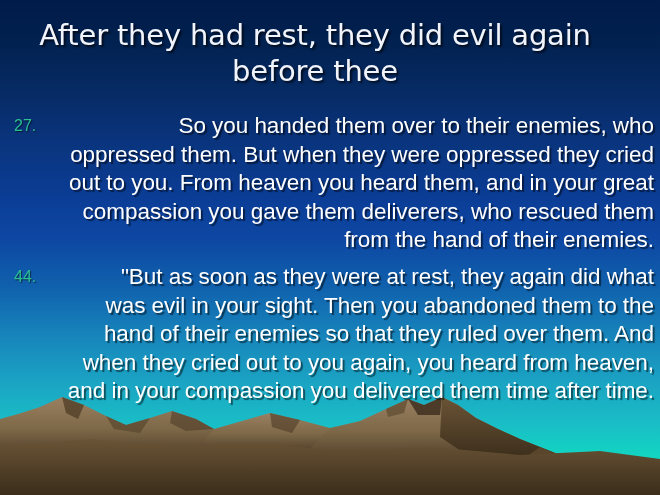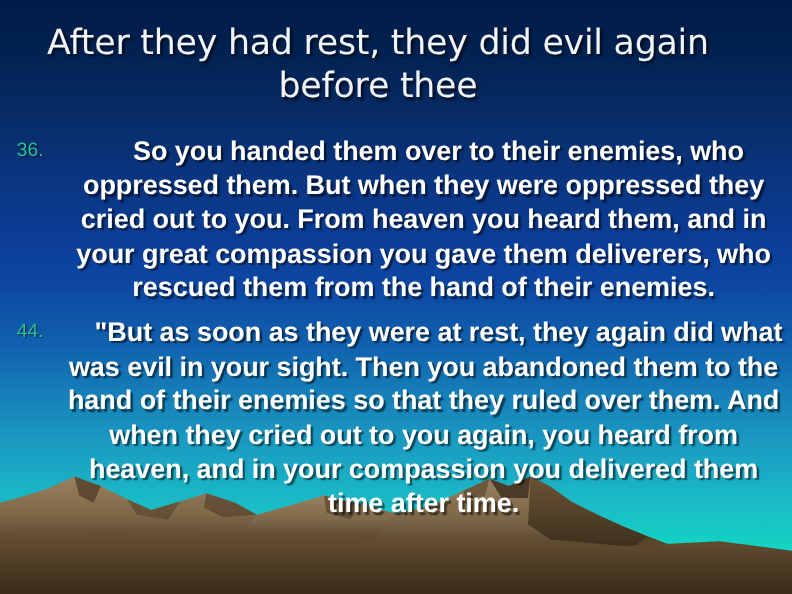--- a/index.html
+++ b/index.html
@@ -89,24 +89,24 @@
     line-height: 22px;
     font-weight: 400;
     color: #2bbf92;
     text-shadow: 1px 1px 1px rgba(0,0,0,0.55);
   }
 
   .verse-text {
     display: block;
     font-size: 22.5px;
     line-height: 28.6px;
-    font-weight: 700;
+    font-weight: 400;
     color: #ffffff;
     text-shadow: 2px 2px 1px rgba(0,0,0,0.55);
-    text-align: center;
+    text-align: right;
     white-space: pre-wrap;
     letter-spacing: -0.05px;
   }
   .verse-text::first-line {
     
   }
 </style>
 </head>
 <body>
 
@@ -149,21 +149,21 @@
 
       <path d="M0,62 L90,54 L180,62 L260,58 L340,66 L430,62 L520,70 L600,66 L660,74 L660,110 L0,110 Z" fill="url(#fgGround)"></path>
     </svg>
   </div>
 
   <div class="title">After they had rest, they did evil again before thee</div>
 
   <div class="body-list">
 
     <div class="verse">
-      <span class="verse-num">36.</span>
+      <span class="verse-num">27.</span>
       <span class="verse-text">    So you handed them over to their enemies, who oppressed them. But when they were oppressed they cried out to you. From heaven you heard them, and in your great compassion you gave them deliverers, who rescued them from the hand of their enemies.</span>
     </div>
 
     <div class="verse">
       <span class="verse-num">44.</span>
       <span class="verse-text">    "But as soon as they were at rest, they again did what was evil in your sight. Then you abandoned them to the hand of their enemies so that they ruled over them. And when they cried out to you again, you heard from heaven, and in your compassion you delivered them time after time.</span>
     </div>
 
   </div>
 

